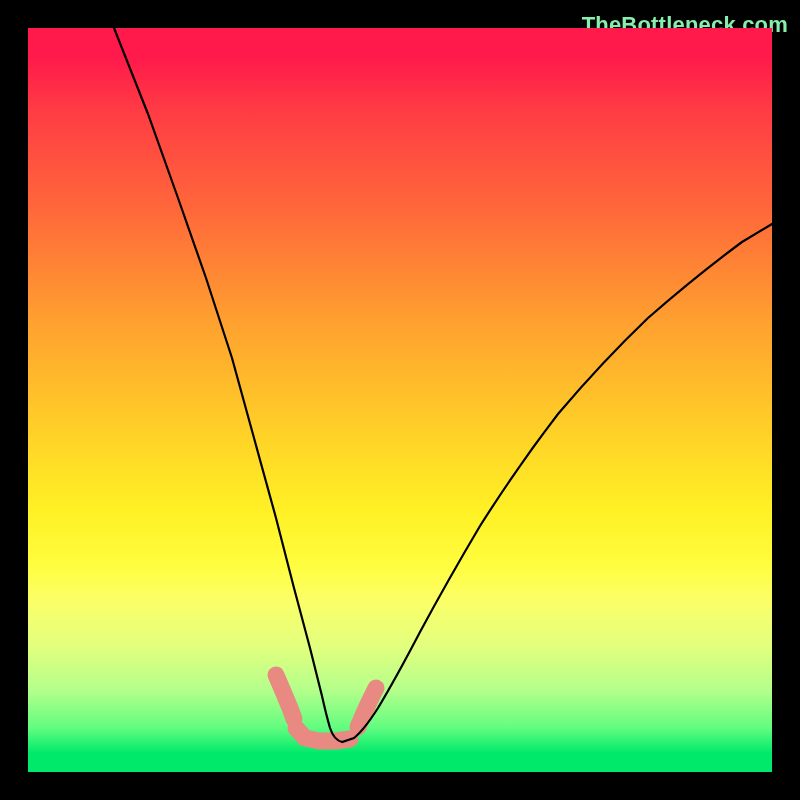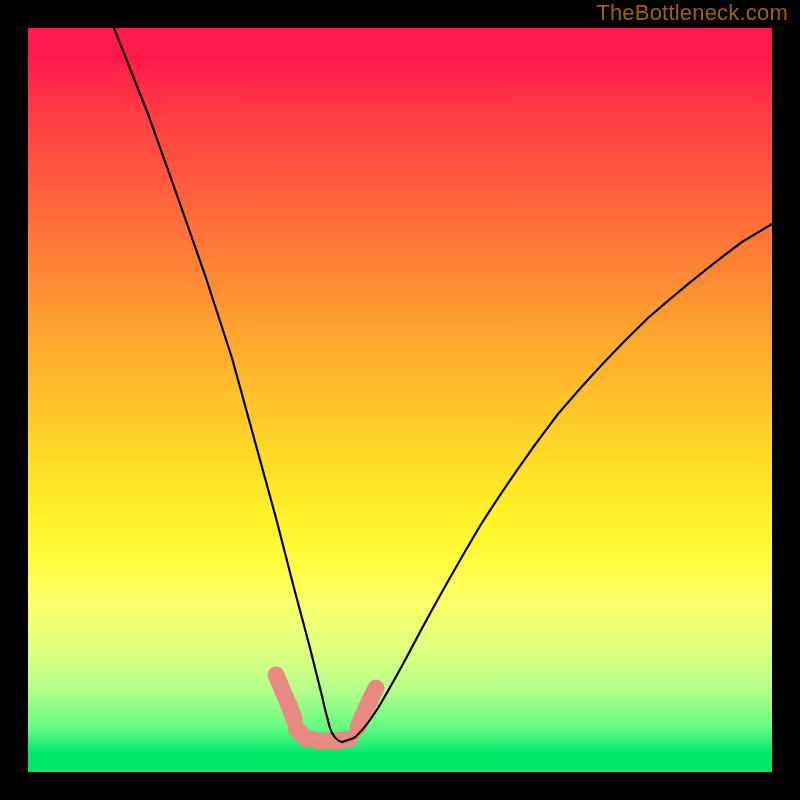--- a/index.html
+++ b/index.html
@@ -38,25 +38,25 @@
       #fbff68 77%,
       #e3ff7e 83%,
       #b4ff8b 89%,
       #63fd80 94%,
       #00e96b 97.5%,
       #00e96b 100%
     );
   }
   .watermark {
     position: absolute;
-    top: 0;
+    top: 12px;
     right: 12px;
-    color: #a16207;
+    color: #86efac;
     font-size: 22px;
-    font-weight: 400;
+    font-weight: 700;
     letter-spacing: 0.2px;
     user-select: none;
   }
   svg.overlay {
     position: absolute;
     left: 0;
     top: 0;
     width: 744px;
     height: 744px;
     overflow: visible;

